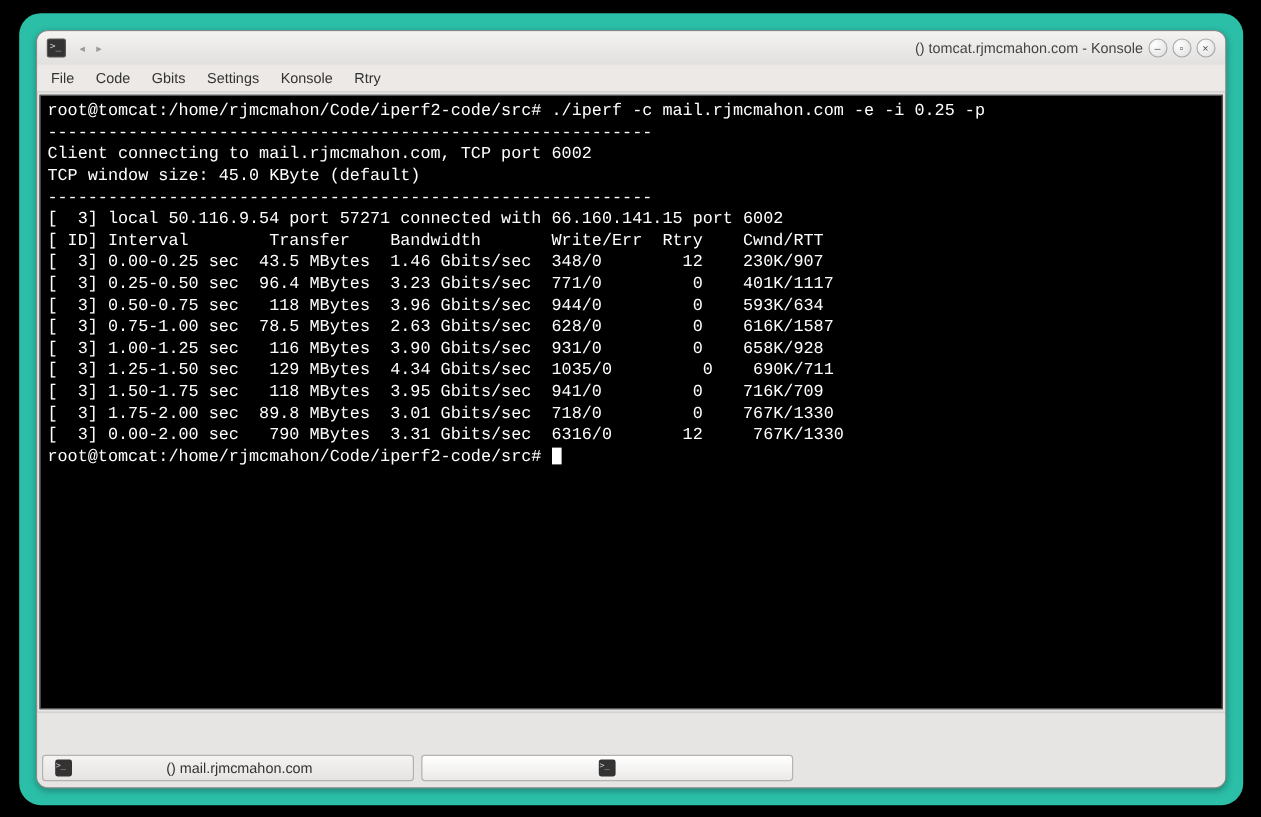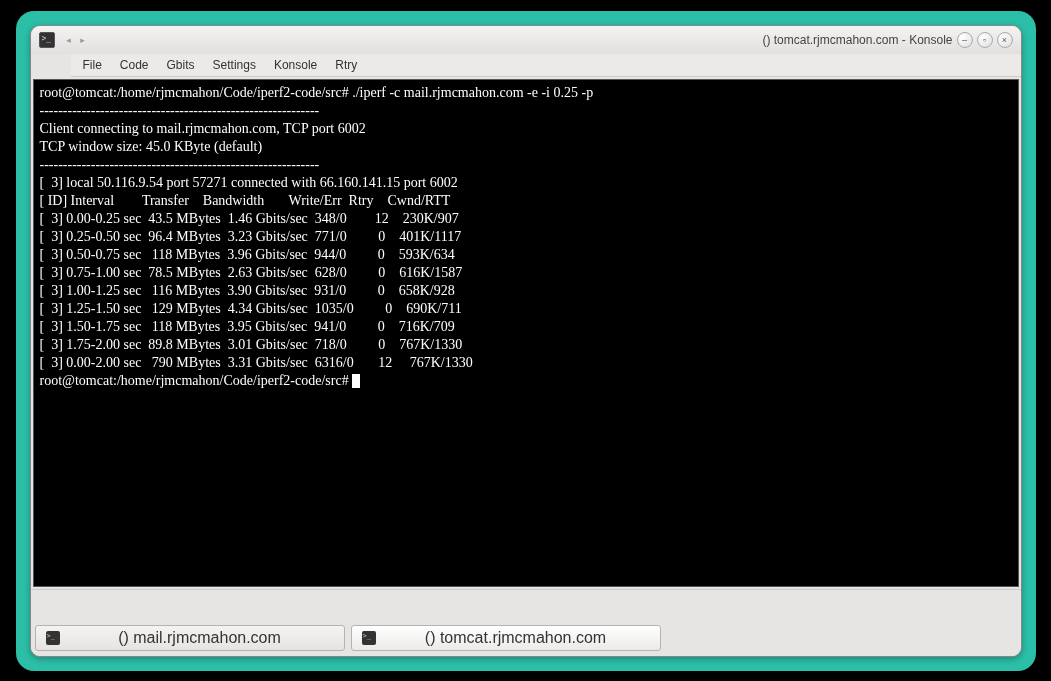--- a/index.html
+++ b/index.html
@@ -86,28 +86,27 @@
     color: #555;
     cursor: pointer;
   }
   .menubar {
     display: flex;
     gap: 18px;
     padding: 4px 12px;
     background: #ece9e6;
     border-bottom: 1px solid #ccc;
     font-size: 12px;
-    margin-left: 40px;
   }
   .menubar span { cursor: pointer; }
   .terminal {
     flex: 1;
     background: #000;
     color: #fff;
-    font-family: Liberation Serif, serif;
+    font-family: Liberation Mono, monospace;
     font-size: 14px;
     line-height: 18px;
     padding: 4px 6px;
     white-space: pre;
     overflow: hidden;
     margin: 2px;
     border: 1px solid #555;
   }
   .cursor {
     display: inline-block;
@@ -124,21 +123,21 @@
   }
   .tab {
     display: flex;
     align-items: center;
     gap: 6px;
     padding: 3px 10px;
     width: 310px;
     border: 1px solid #b5b2af;
     border-radius: 3px;
     margin-right: 6px;
-    font-size: 16px;
+    font-size: 12px;
     background: linear-gradient(#f4f3f2,#e6e4e2);
     cursor: pointer;
     justify-content: center;
     margin-top: 32px;
   }
   .tab.active {
     background: linear-gradient(#fff,#eceae8);
   }
   .tab .tab-icon {
     width: 14px; height: 14px;
@@ -206,18 +205,17 @@
 <span>[  3] 0.00-2.00 sec   790 MBytes  3.31 Gbits/sec  6316/0       12     767K/1330</span>
 <span>root@tomcat:/home/rjmcmahon/Code/iperf2-code/src# </span><span class="cursor"></span></div>
 
     <div class="tabbar">
       <div class="tab">
         <div class="tab-icon"></div>
         <span class="tablabel">() mail.rjmcmahon.com</span>
       </div>
       <div class="tab active">
         <div class="tab-icon"></div>
-        <span class="tablabel">() tomcat.rjmcmahon.com</span>
       </div>
     </div>
 
   </div>
 </div>
 
 </body></html>

